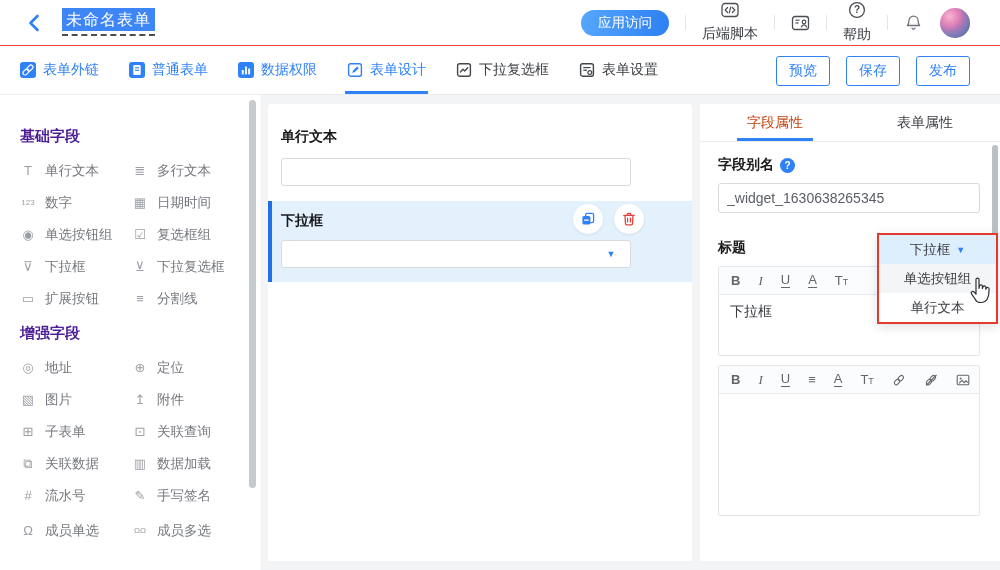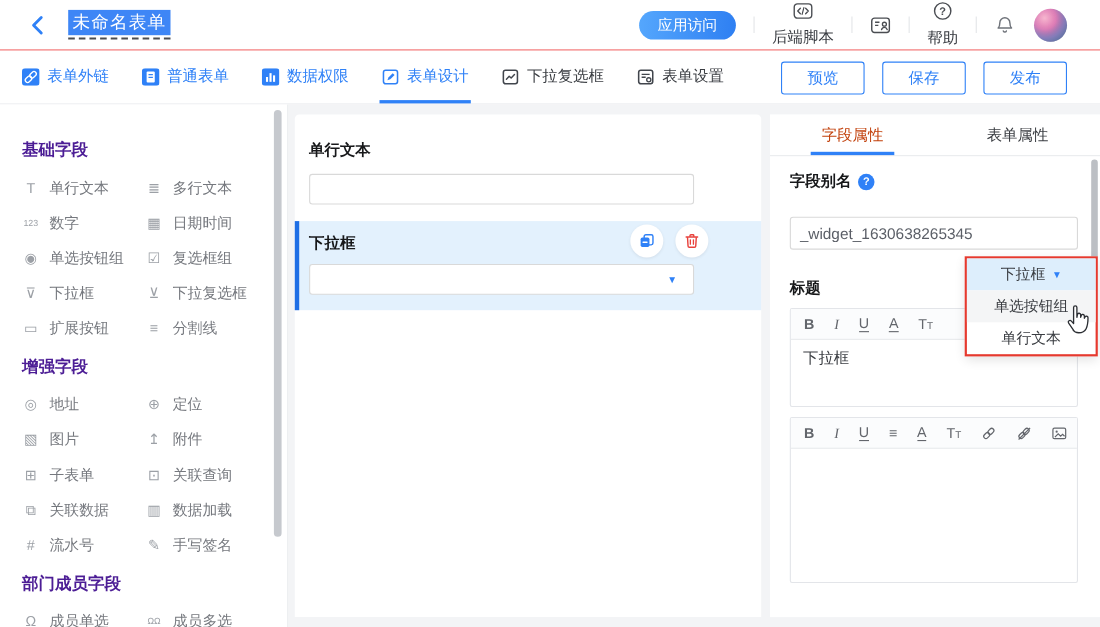--- a/index.html
+++ b/index.html
@@ -28,21 +28,21 @@
   .toolbar { position:relative; height:49px; display:flex; align-items:center;
     padding-left:20px; border-bottom:1px solid #e9ebee; background:#fff; }
   .ttabs { display:flex; gap:30px; height:100%; }
   .ttab { position:relative; display:flex; align-items:center; gap:7px; font-size:14px; cursor:pointer; }
   .ttab .ticon { width:16px; height:16px; display:flex; }
   .ttab.c-blue { color:#2f81f7; }
   .ttab.c-dark { color:#3a3d42; }
   .ttab.active::after { content:''; position:absolute; left:-2px; right:-2px; bottom:0;
     height:3px; background:#2f81f7; }
   .act-btns { position:absolute; right:30px; top:10px; display:flex; gap:16px; }
-  .act-btn { width:76px; height:30px; background:#fff; border:1px solid #2f81f7; border-radius:3px;
+  .act-btn { width:54px; height:30px; background:#fff; border:1px solid #2f81f7; border-radius:3px;
     color:#2f81f7; font-size:14px; cursor:pointer; }
 
   
   .workspace { position:relative; height:475px; background:#f3f4f6; }
 
   
   .sidebar { position:absolute; left:0; top:0; bottom:0; width:262px; background:#fff;
     border-right:1px solid #eceef0; padding:16px 14px 0 20px; overflow:hidden; }
   .sgroup-title { font-size:15px; font-weight:bold; color:#4c1d95; margin:16px 0 15px; }
   .fgrid { display:grid; grid-template-columns:112px 1fr; row-gap:13px; margin-bottom:16px; }
@@ -72,21 +72,21 @@
   .ptabs { height:38px; display:flex; border-bottom:1px solid #e9ebee; }
   .ptab { position:relative; flex:1; display:flex; align-items:center; justify-content:center;
     font-size:14px; color:#3a3d42; cursor:pointer; }
   .ptab.active { color:#c2410c; }
   .ptab.active::after { content:''; position:absolute; bottom:0; left:50%; transform:translateX(-50%);
     width:76px; height:3px; background:#2f81f7; }
   .pcontent { position:relative; padding:14px 20px 0 18px; }
   .plabel { display:flex; align-items:center; gap:6px; font-size:14px; font-weight:bold; color:#17181a; }
   .help-dot { width:15px; height:15px; border-radius:50%; background:#2f81f7; color:#fff;
     font-size:10px; font-weight:bold; display:flex; align-items:center; justify-content:center; cursor:pointer; }
-  .pinput { margin-top:23px; width:100%; height:30px; border:1px solid #d9d9d9; border-radius:3px;
+  .pinput { margin-top:9px; width:100%; height:30px; border:1px solid #d9d9d9; border-radius:3px;
     background:#fff; color:#5a5e66; font-size:14px; padding:0 8px;
     font-family:"Liberation Sans","DejaVu Sans",sans-serif; }
   .m26 { margin-top:26px; } .m25 { margin-top:25px; }
   .editor { margin-top:9px; border:1px solid #e3e5e9; border-radius:2px; background:#fff; }
   .rt-bar { height:28px; display:flex; align-items:center; gap:18px; padding:0 12px;
     border-bottom:1px solid #e8eaed; background:#fbfcfd; }
   .rt-item { font-size:13px; color:#63666c; cursor:pointer; line-height:1; display:flex; align-items:flex-end; }
   .rt-item .b { font-weight:bold; }
   .rt-item .i { font-style:italic; font-family:"Liberation Serif","DejaVu Serif",serif; }
   .rt-item .u { border-bottom:1px solid #63666c; padding-bottom:1px; }
@@ -321,21 +321,20 @@
             </div>
             <div class="fitem">
               <span class="fi-glyph">#</span>
               <span>流水号</span>
             </div>
             <div class="fitem">
               <span class="fi-glyph">✎</span>
               <span>手写签名</span>
             </div>
           </div>
-          <div class="sgroup-title">部门成员字段</div>
           <div class="fgrid">
             <div class="fitem">
               <span class="fi-glyph">Ω</span>
               <span>成员单选</span>
             </div>
             <div class="fitem">
               <span class="fi-glyph" style="font-size: 8px; letter-spacing: 0px;">ΩΩ</span>
               <span>成员多选</span>
             </div>
           </div>

